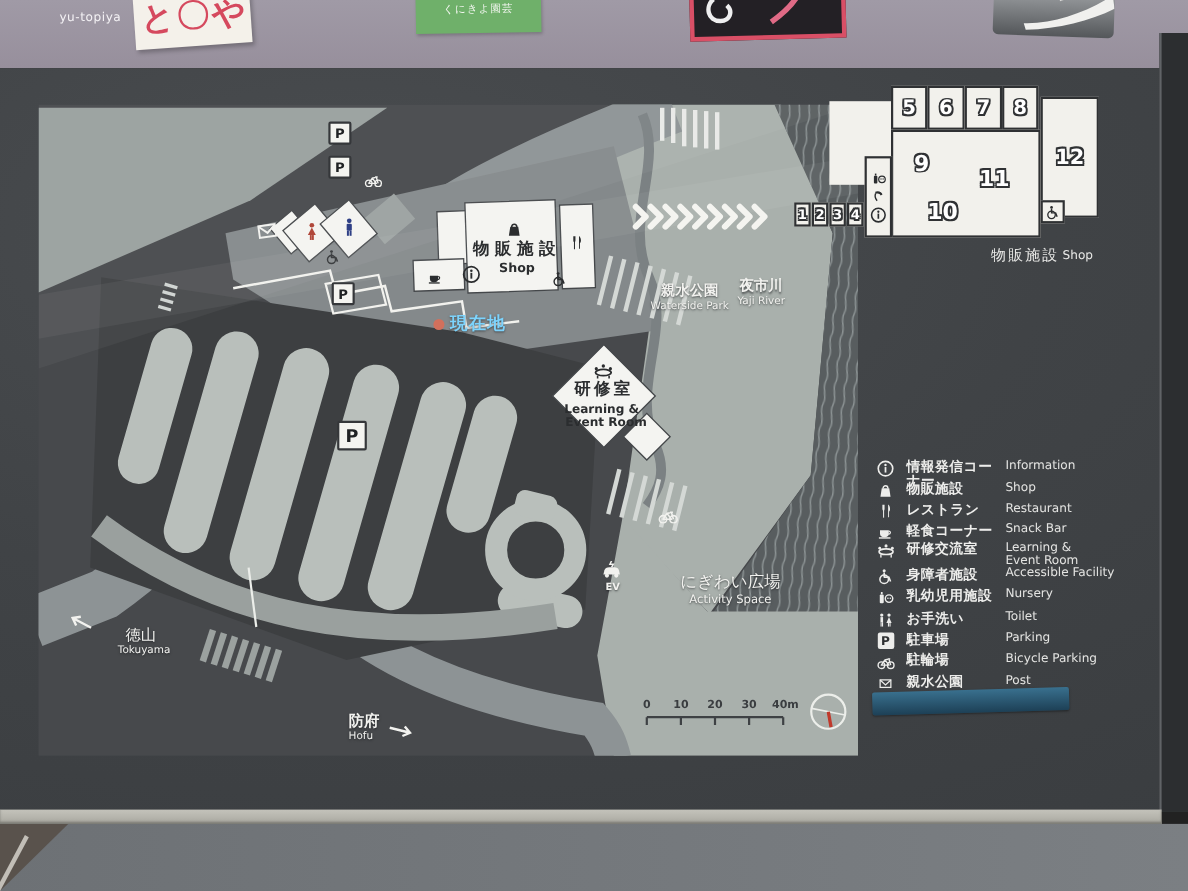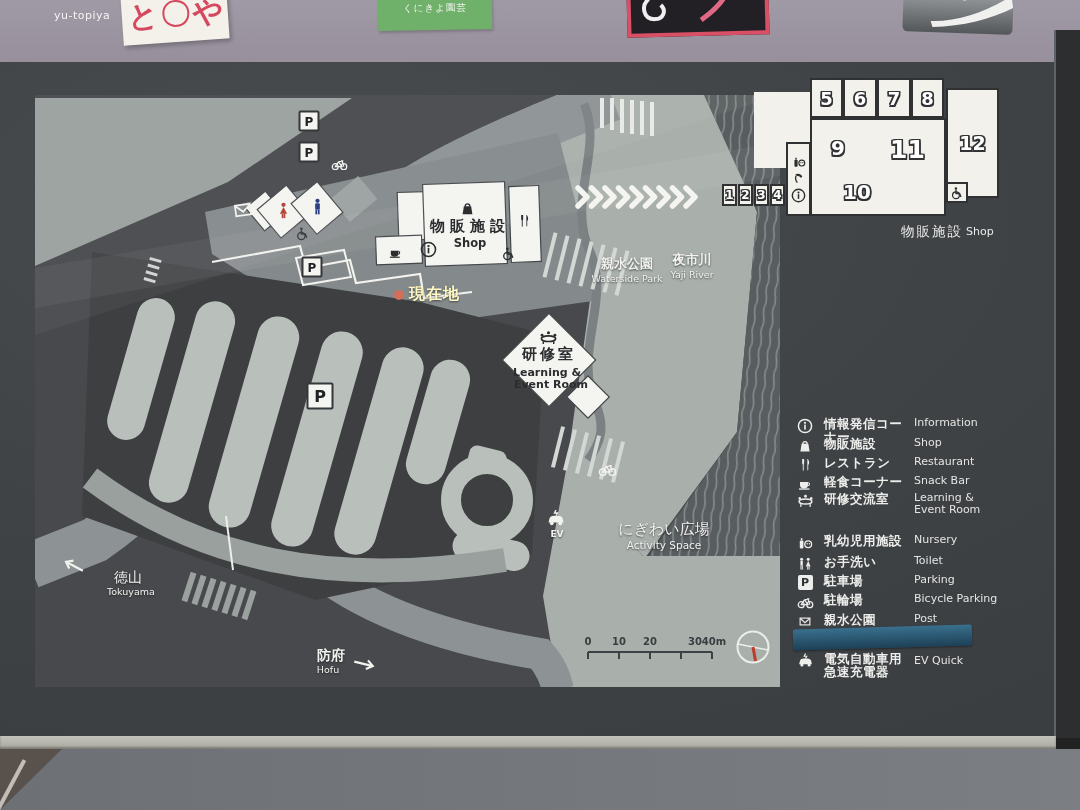--- a/index.html
+++ b/index.html
@@ -43,21 +43,21 @@
   .mlab{position:absolute;transform:translate(-50%,-50%);white-space:nowrap;text-align:center;}
   .w{color:#f2f2ef;text-shadow:0 1px 2px rgba(20,22,24,.65);}
   .b{color:#2b2d2f;}
   .jab{font-weight:bold;font-size:13px;}
   .en-s{font-size:9.5px;}
   .pbadge{position:absolute;width:17px;height:17px;background:#f4f4f0;border:2px solid #35373a;border-radius:2px;
           display:flex;align-items:center;justify-content:center;font-weight:bold;font-size:12px;color:#202224;transform:translate(-50%,-50%);}
   .pbadge.lg{width:23px;height:23px;font-size:16px;}
   .curloc{display:flex;align-items:center;gap:5px;}
   .curloc .dot{width:10px;height:10px;border-radius:50%;background:#d2705c;}
-  .curloc .txt{color:#fef9c3;font-weight:bold;font-size:16px;letter-spacing:1px;text-shadow:0 1px 2px rgba(0,0,0,.5);}
+  .curloc .txt{color:#7dd3fc;font-weight:bold;font-size:16px;letter-spacing:1px;text-shadow:0 1px 2px rgba(0,0,0,.5);}
   .icw{color:#f2f2ef;} .icb{color:#2b2d2f;}
   .tick-num{position:absolute;transform:translate(-50%,0);font-size:10px;font-weight:bold;color:#3a3d40;}
 </style>
 </head>
 <body>
 
 <svg width="0" height="0" style="position:absolute">
   <defs>
     <symbol id="i-info" viewBox="0 0 16 16">
         <circle cx="8" cy="8" r="6.6" fill="none" stroke="currentColor" stroke-width="1.5"></circle>
@@ -394,39 +394,39 @@
   <div class="mlab w en-s" style="left:131px;top:591px">Tokuyama</div>
   <div class="mlab w" style="left:331px;top:656px;font-weight:bold;font-size:14px">防府</div>
   <div class="mlab w en-s" style="left:328px;top:669px">Hofu</div>
   <svg class="abs icw" width="24" height="12" style="left:352px;top:658px;transform:rotate(14deg)">
       <use href="#i-arrow" width="24" height="12"></use>
     </svg>
 
   <span class="tick-num" style="left:588px;top:636px">0</span>
   <span class="tick-num" style="left:619px;top:636px">10</span>
   <span class="tick-num" style="left:650px;top:636px">20</span>
-  <span class="tick-num" style="left:695px;top:636px">30</span>
+  <span class="tick-num" style="left:681px;top:636px">30</span>
   <span class="tick-num" style="left:714px;top:636px">40m</span>
 
   <div class="abs fp-box" style="left:754px;top:92px;width:56px;height:76px;border-width:0"></div>
   <div class="abs fp-box" style="left:810px;top:78px;width:33px;height:40px">
       <span class="fp-num" style="font-size:18px">5</span>
     </div>
   <div class="abs fp-box" style="left:843px;top:78px;width:34px;height:40px">
       <span class="fp-num" style="font-size:18px">6</span>
     </div>
   <div class="abs fp-box" style="left:877px;top:78px;width:34px;height:40px">
       <span class="fp-num" style="font-size:18px">7</span>
     </div>
   <div class="abs fp-box" style="left:911px;top:78px;width:33px;height:40px">
       <span class="fp-num" style="font-size:18px">8</span>
     </div>
   <div class="abs fp-box" style="left:810px;top:118px;width:136px;height:98px"></div>
   <span class="abs fp-num" style="left:831px;top:136px;font-size:20px">9</span>
-  <span class="abs fp-num" style="left:890px;top:135px;font-size:25px">11</span>
+  <span class="abs fp-num" style="left:890px;top:150px;font-size:20px">11</span>
   <span class="abs fp-num" style="left:843px;top:180px;font-size:20px">10</span>
   <div class="abs fp-box" style="left:946px;top:88px;width:53px;height:110px">
       <span class="fp-num" style="font-size:19px">12</span>
     </div>
   <div class="abs fp-box" style="left:786px;top:142px;width:25px;height:74px;flex-direction:column;gap:3px">
     <svg class="icb" width="14" height="14">
         <use href="#i-nursery" width="14" height="14"></use>
       </svg>
     <svg class="icb" width="13" height="13">
         <use href="#i-phone" width="13" height="13"></use>
@@ -493,20 +493,29 @@
   </div>
   <div class="lg-row" style="top:492px">
     <span class="lg-ic">
         <svg width="17" height="17">
           <use href="#i-meet" width="17" height="17"></use>
         </svg>
       </span>
     <span class="lg-ja">研修交流室</span>
     <span class="lg-en"><span>Learning &amp;</span><br><span>Event Room</span></span>
   </div>
+  <div class="lg-row" style="top:515px">
+    <span class="lg-ic">
+        <svg width="16" height="16">
+          <use href="#i-wheel" width="16" height="16"></use>
+        </svg>
+      </span>
+    <span class="lg-ja">身障者施設</span>
+      <span class="lg-en">Accessible Facility</span>
+  </div>
   <div class="lg-row" style="top:534px">
     <span class="lg-ic">
         <svg width="16" height="16">
           <use href="#i-nursery" width="16" height="16"></use>
         </svg>
       </span>
     <span class="lg-ja">乳幼児用施設</span>
       <span class="lg-en">Nursery</span>
   </div>
   <div class="lg-row" style="top:555px">
@@ -537,23 +546,14 @@
   <div class="lg-row" style="top:613px">
     <span class="lg-ic">
         <svg width="16" height="13">
           <use href="#i-mail" width="16" height="13"></use>
         </svg>
       </span>
     <span class="lg-ja">親水公園</span>
       <span class="lg-en">Post</span>
   </div>
   <div class="abs tape"></div>
-  <div class="lg-row" style="top:652px">
-    <span class="lg-ic">
-        <svg width="17" height="15">
-          <use href="#i-ev" width="17" height="17" y="-1"></use>
-        </svg>
-      </span>
-    <span class="lg-ja"><span>電気自動車用</span><br><span>急速充電器</span></span>
-    <span class="lg-en" style="margin-top:3px">EV Quick</span>
-  </div>
 
 </div>
 
 </body></html>

